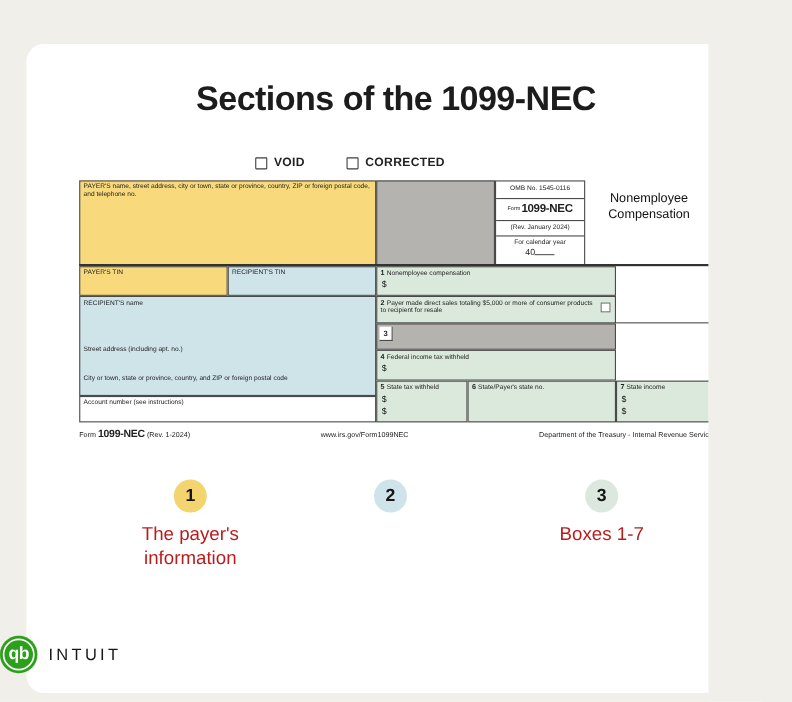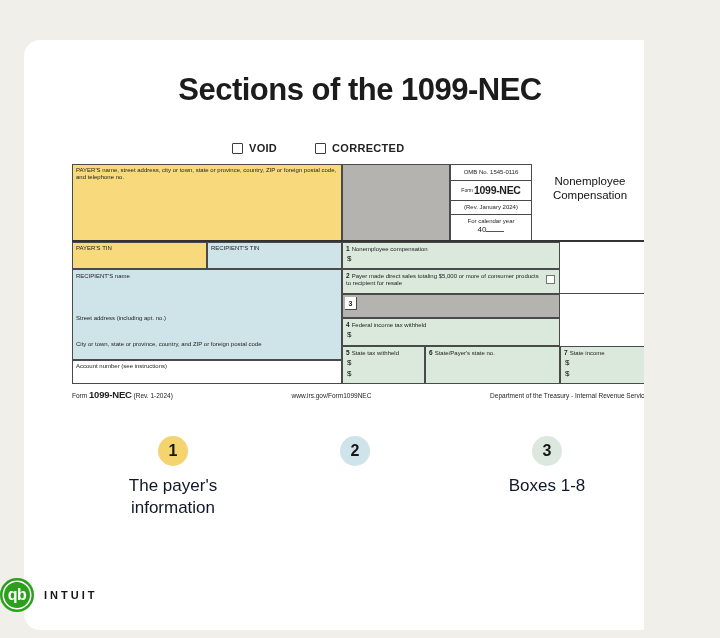--- a/index.html
+++ b/index.html
@@ -68,29 +68,29 @@
 
   .form-footer { position:absolute; left:72px; top:373px; width:576px; display:flex;
                  justify-content:space-between; align-items:baseline; font-size:6.5px; color:#222; }
   .ff-num { font-weight:800; font-size:9.5px; letter-spacing:-0.2px; }
 
   
   .callout { position:absolute; top:420px; width:170px; display:flex; flex-direction:column; align-items:center; }
   .co-1 { left:88px; } .co-2 { left:270px; } .co-3 { left:462px; }
   .co-circle { width:30px; height:30px; border-radius:50%; display:flex; align-items:center; justify-content:center;
                font-size:16px; font-weight:800; color:#161616; margin-bottom:9px; }
-  .co-label { font-size:17px; line-height:22px; color:#0f172a; font-weight:500; text-align:center; }
+  .co-label { font-size:17px; line-height:22px; color:#b91c1c; font-weight:500; text-align:center; }
 
   
   .logo { position:absolute; left:0; top:562px; width:720px; display:flex; align-items:center; gap:8px; }
   .qb-circle { width:34px; height:34px; border-radius:50%; background:#2ca01c; display:flex; align-items:center;
                justify-content:center; color:#fff; font-weight:800; font-size:16px; letter-spacing:-0.5px;
                box-shadow: inset 0 0 0 2.5px #2ca01c, inset 0 0 0 4px #ffffff; }
   .brand { display:flex; flex-direction:column; line-height:1; }
-  .brand-top { font-size:11px; font-weight:700; letter-spacing:3px; color:#171717; text-transform:uppercase; margin-left:2px; }
+  .brand-top { font-size:15px; font-weight:400; letter-spacing:3px; color:#171717; text-transform:uppercase; margin-left:2px; }
   .brand-bottom { font-size:21px; font-weight:800; letter-spacing:-0.4px; color:#171717; margin-top:1px; }
 </style>
 </head>
 <body>
 
 <div class="page">
   <div class="card"></div>
 
   <div class="title">Sections of the 1099-NEC</div>
 
@@ -185,21 +185,21 @@
 
   <div class="callout co-1">
     <div class="co-circle" style="background-color: rgb(243, 212, 110);">1</div>
     <div class="co-label">The payer's information</div>
   </div>
   <div class="callout co-2">
     <div class="co-circle" style="background-color: rgb(207, 227, 234);">2</div>
   </div>
   <div class="callout co-3">
     <div class="co-circle" style="background-color: rgb(220, 232, 222);">3</div>
-    <div class="co-label">Boxes 1-8</div>
+    <div class="co-label">Boxes 1-7</div>
   </div>
 
   <div class="logo">
     <div class="qb-circle">qb</div>
     <div class="brand">
       <span class="brand-top">INTUIT</span>
     </div>
   </div>
 </div>
 

